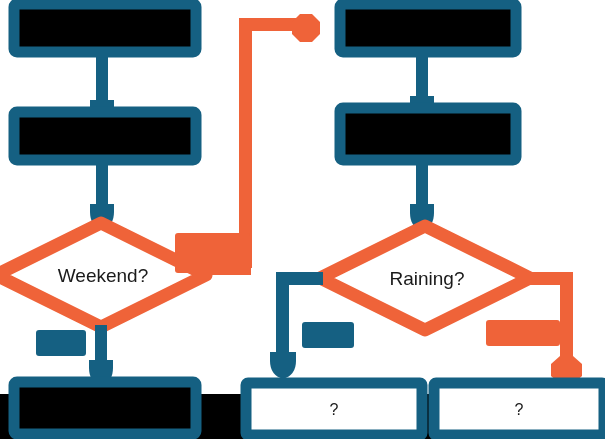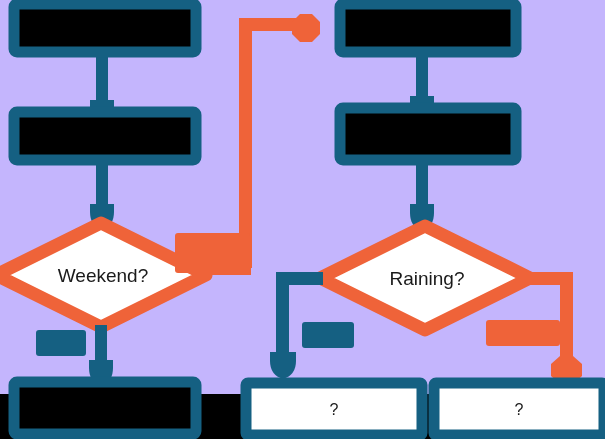--- a/index.html
+++ b/index.html
@@ -1,18 +1,18 @@
 <!DOCTYPE html>
 <html><head>
 <meta charset="utf-8">
 <style>
   html,body{margin:0;padding:0;background:#000;}
   body{width:605px;height:439px;overflow:hidden;
        font-family:"Liberation Sans",sans-serif;}
-  #stage{position:relative;width:605px;height:394px;background:#c4b5fd;}
+  #stage{position:relative;width:605px;height:394px;background:#ffffff;}
   #stage svg{position:absolute;left:0;top:0;}
   .lbl{font-family:"Liberation Sans",sans-serif;}
 </style>
 </head>
 <body>
 
 <div id="stage">
   <svg width="605" height="439" viewBox="0 0 605 439">
 
     <g>

